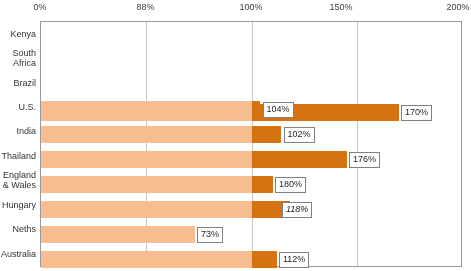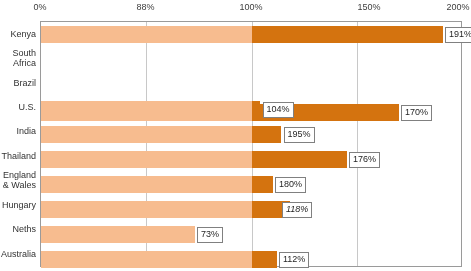--- a/index.html
+++ b/index.html
@@ -117,21 +117,21 @@
 </style>
 </head>
 <body>
 
 <div id="chart-root">
 
   <div class="axis-top">
     <span class="tick-label" style="left:40px;">0%</span>
     <span class="tick-label" style="left:145.5px;">88%</span>
     <span class="tick-label" style="left:251px;">100%</span>
-    <span class="tick-label" style="left:369px;">150%</span>
+    <span class="tick-label" style="left:341px;">150%</span>
     <span class="tick-label" style="left:458px;">200%</span>
   </div>
 
   <div class="cat-layer">
     <div class="cat-label" style="top:8px;">Kenya</div>
     <div class="cat-label" style="top:27px;">South
 Africa</div>
     <div class="cat-label" style="top:57px;">Brazil</div>
     <div class="cat-label" style="top:81px;">U.S.</div>
     <div class="cat-label" style="top:105px;">India</div>
@@ -144,43 +144,38 @@
   </div>
 
   <div class="plot-area">
 
     <div class="gridline" style="left:105px;"></div>
     <div class="gridline" style="left:210.5px;"></div>
     <div class="gridline" style="left:316px;"></div>
 
     <div class="rows-layer">
 
-      <div class="bar-row" style="top:4px; width:420px;">
-        <div class="seg seg-base" style="width:210.5px; background:#f7bc8f;"></div>
-        <div class="seg seg-over" style="left:210.5px; width:191.5px; background:#d4730f;"></div>
-        <div class="value-box" style="left:404px;">191%</div>
-      </div>
 
 
       <div class="bar-row" style="top:66px; width:420px;margin-top:16px;">
         <div class="seg seg-base" style="width:210.5px; background:#f7bc8f;"></div>
         <div class="seg seg-over" style="left:210.5px; width:147.5px; background:#d4730f;"></div>
         <div class="value-box" style="left:360px;">170%</div>
       </div>
 
       <div class="bar-row" style="top:79px; width:420px;text-align:center;">
         <div class="seg seg-base" style="width:210.5px; background:#f7bc8f;"></div>
         <div class="seg seg-over" style="left:210.5px; width:8.5px; background:#d4730f;"></div>
         <div class="value-box" style="left:221.5px;">104%</div>
       </div>
 
       <div class="bar-row" style="top:104px; width:420px;">
         <div class="seg seg-base" style="width:210.5px; background:#f7bc8f;"></div>
         <div class="seg seg-over" style="left:210.5px; width:29.5px; background:#d4730f;"></div>
-        <div class="value-box" style="left:242.5px;">195%</div>
+        <div class="value-box" style="left:242.5px;">102%</div>
       </div>
 
       <div class="bar-row" style="top:129px; width:420px;">
         <div class="seg seg-base" style="width:210.5px; background:#f7bc8f;"></div>
         <div class="seg seg-over" style="left:210.5px; width:95px; background:#d4730f;"></div>
         <div class="value-box" style="left:308px;">176%</div>
       </div>
 
       <div class="bar-row" style="top:154px; width:420px;">
         <div class="seg seg-base" style="width:210.5px; background:#f7bc8f;"></div>

